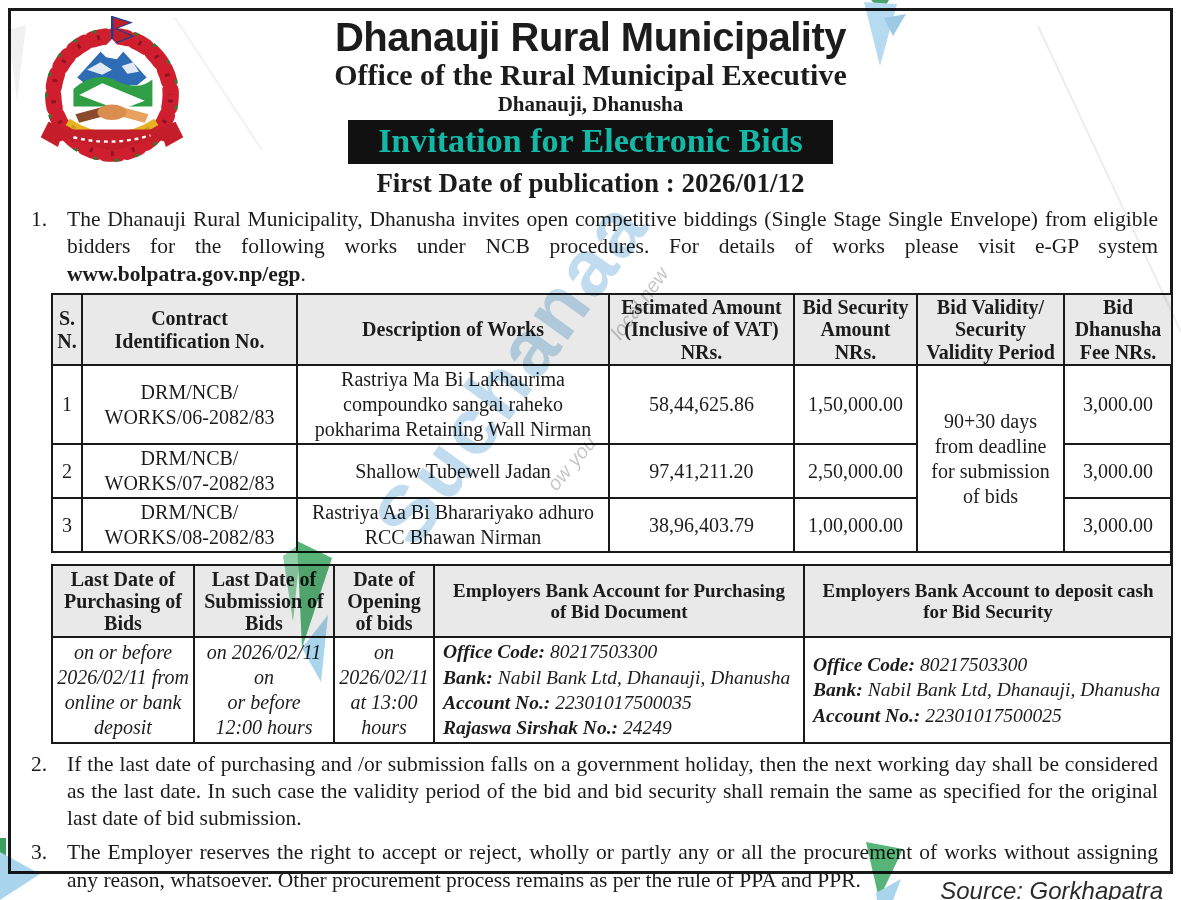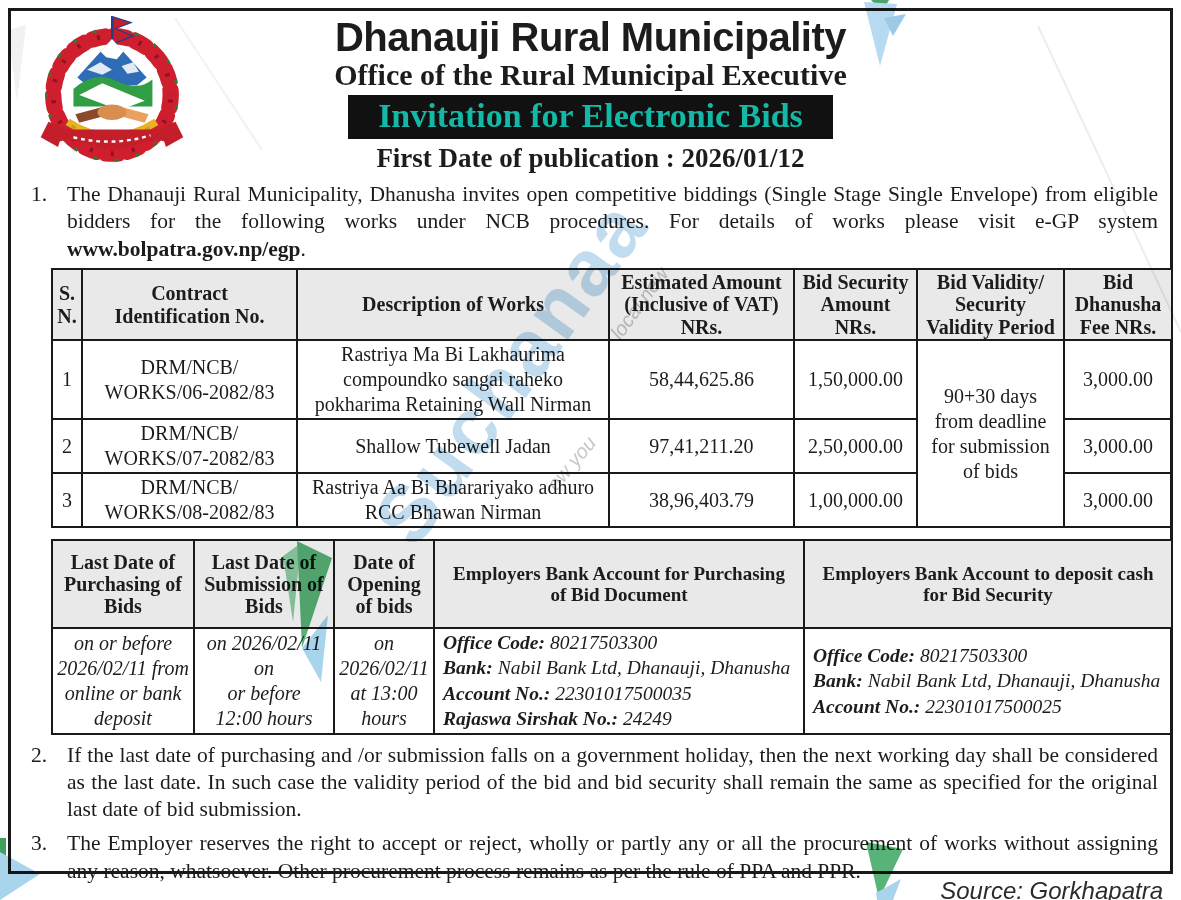--- a/index.html
+++ b/index.html
@@ -34,21 +34,21 @@
   td,th{border:2px solid #191919;font-size:20px;padding:1px 4px;
         text-align:center;vertical-align:middle;overflow:hidden;}
   th{background:#e9e9e9;font-weight:bold;line-height:1.12;}
   .line{display:block;}
   .works-tbl{margin-top:5px;}
   .works-tbl .hrow{height:70px;}
   .works-tbl .r1{height:78px;}
   .works-tbl .r2{height:52px;}
   .works-tbl .r3{height:52px;}
   .sched-tbl{margin-top:11px;}
-  .sched-tbl .hrow{height:88px;}
+  .sched-tbl .hrow{height:72px;}
   .sched-tbl .brow{height:96px;font-style:italic;}
   .acct{text-align:left;padding-left:8px;font-size:19.5px;}
   .acct .line{line-height:1.3;}
   .acct .lbl{font-weight:bold;}
   .acct .val{margin-left:5px;}
   .acct-hd{font-size:19px;}
   .cell-lines{line-height:1.25;}
   
   .source{position:absolute;right:18px;top:877px;z-index:1;
      font-family:"Liberation Sans","DejaVu Sans",sans-serif;
@@ -90,20 +90,21 @@
       <ellipse cx="86" cy="102" rx="15" ry="8" fill="#d98e4f"></ellipse>
       <path d="M40,112 Q86,142 132,112" stroke="#e6b422" stroke-width="8" fill="none"></path>
       <path d="M44,116 Q86,144 128,116" stroke="#c99a1a" stroke-width="3" fill="none" stroke-dasharray="5 4"></path>
       <polygon points="20,112 36,118 30,138 12,128" fill="#c41e2a"></polygon>
       <polygon points="152,112 136,118 142,138 160,128" fill="#c41e2a"></polygon>
       <path d="M30,120 L142,120 L146,134 L132,130 L86,142 L40,130 L26,134 Z" fill="#c41e2a"></path>
       <path d="M46,128 Q86,138 126,126" stroke="#ffffff" stroke-width="2.5" stroke-dasharray="4 4" fill="none"></path>
     </svg>
     <div class="t1">Dhanauji Rural Municipality</div>
     <div class="t2">Office of the Rural Municipal Executive</div>
+    <div class="t3">Dhanauji, Dhanusha</div>
     <div class="banner-wrap">
       <span class="banner">Invitation for Electronic Bids</span>
     </div>
     <div class="pub">First Date of publication : 2026/01/12</div>
   </div>
 
   <div class="num-item">
     <span class="num">1.</span>
     <span class="body"><span>The Dhanauji Rural Municipality, Dhanusha invites open competitive biddings (Single Stage Single Envelope) from eligible bidders for the following works under NCB procedures. For details of works please visit e-GP system</span>
       <b>www.bolpatra.gov.np/egp</b><span>.</span></span>

